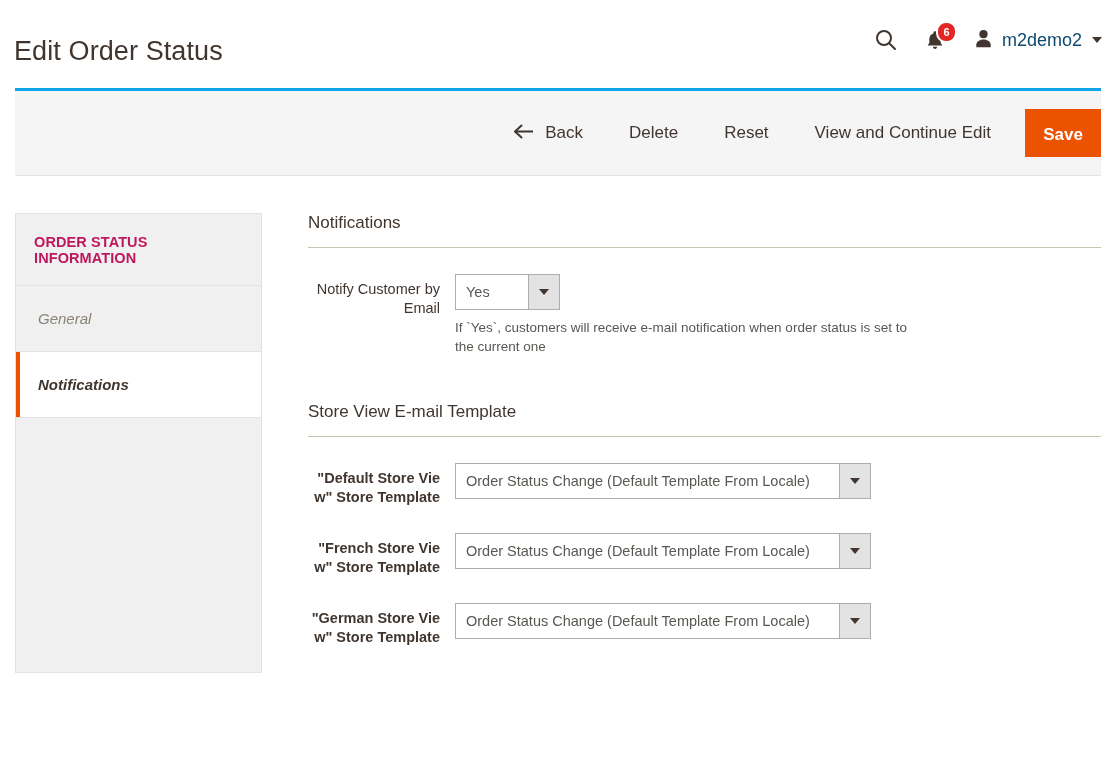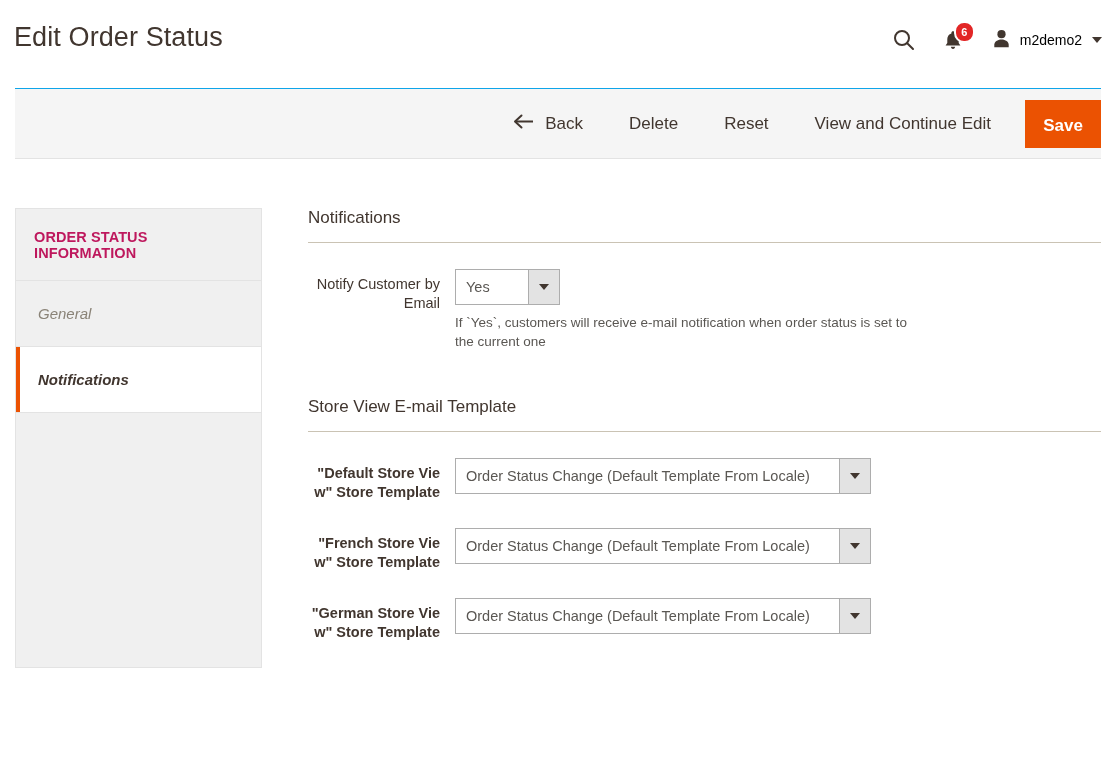--- a/index.html
+++ b/index.html
@@ -17,21 +17,21 @@
 
   
   .page-header {
     position: relative;
     height: 88px;
     background: #ffffff;
   }
   .page-title {
     position: absolute;
     left: 14px;
-    top: 22px;
+    top: 36px;
     font-size: 27px;
     font-weight: 400;
     color: #41362f;
     letter-spacing: 0.1px;
     white-space: nowrap;
   }
   .header-actions {
     position: absolute;
     right: 14px;
     top: 20px;
@@ -72,37 +72,37 @@
   }
   .user-menu {
     display: flex;
     align-items: center;
     gap: 8px;
     padding-left: 8px;
     cursor: pointer;
   }
   .avatar-icon { display: block; }
   .user-name {
-    font-size: 14px;
-    color: #000000;
+    font-size: 18px;
+    color: #0c4a6e;
   }
   .caret-down {
     width: 0; height: 0;
     border-left: 5px solid transparent;
     border-right: 5px solid transparent;
     border-top: 6px solid #41362f;
     margin-left: 2px;
   }
 
   
   .page-actions {
-    margin: 0 15px 16px 15px;
-    height: 71px;
+    margin: 0 15px 4px 15px;
+    height: 88px;
     background: #f5f5f5;
-    border-top: 1px solid #0ea5e9;
+    border-top: 3px solid #0ea5e9;
     border-bottom: 1px solid #e3e3e3;
     display: flex;
     align-items: center;
     justify-content: flex-end;
     box-sizing: border-box;
   }
   .act-link {
     font-size: 17px;
     color: #41362f;
     background: none;

